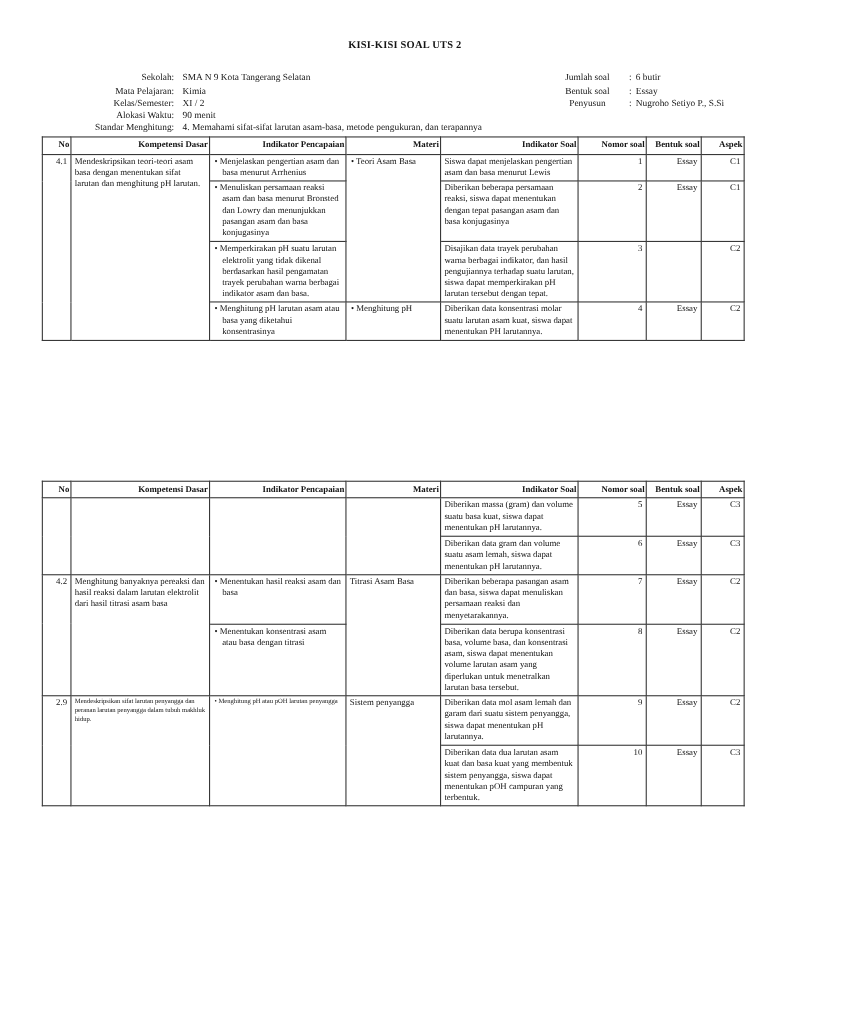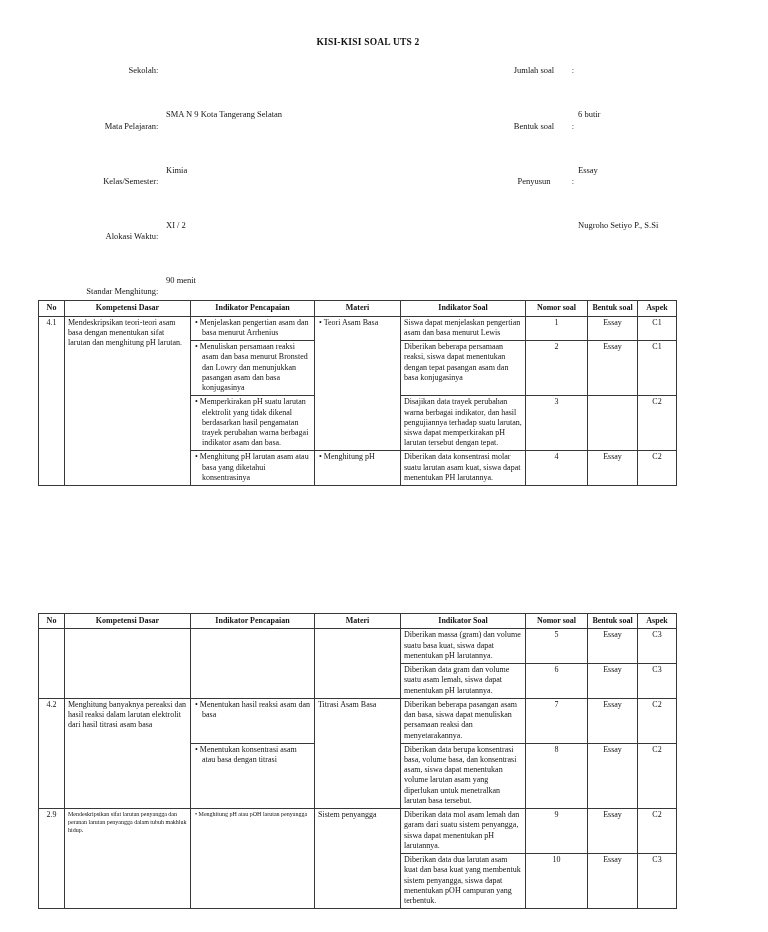--- a/index.html
+++ b/index.html
@@ -11,29 +11,29 @@
   .title-block { width:660px; text-align:center; font-weight:bold; font-size:9.5px;
                  line-height:1.3; letter-spacing:.2px; }
 
   .meta { position:relative; margin-top:17px; font-size:8.5px; line-height:1.32; }
   .meta-left { width:475px; }
   .meta-right { position:absolute; top:0; left:462px;text-align:center; }
   .meta-row { display:flex; }
   .meta-left .meta-label { width:118px; flex:none;text-align:right; }
   .meta-right .meta-label { width:68px; flex:none; }
   .meta-colon { width:10px; flex:none; }
-  .meta-value { white-space:nowrap;margin-top:44px; }
+  .meta-value { white-space:nowrap; }
 
   table.kisi { border-collapse:collapse; table-layout:fixed; width:638px;
                margin-top:3px; font-size:8px; line-height:1.28; }
-  .kisi th { border:1px solid #383838; font-size:8px; font-weight:bold; text-align:center;
+  .kisi th { border:1px solid #383838; font-size:8px; font-weight:bold; text-align:right;
              vertical-align:middle; padding:2px 1px; }
   .kisi td { border:1px solid #383838; vertical-align:top; text-align:left;
              padding:1px 3px 2px 3px; word-wrap:break-word; }
-  .kisi td.c { text-align:center; }
+  .kisi td.c { text-align:right; }
   .kisi td.bullet { padding-left:11px; text-indent:-7px; }
   .kisi td.small { font-size:6px; line-height:1.35; }
   .table-gap { height:124px; }
 </style>
 </head>
 <body>
 
 <div class="page">
 
   <div class="title-block">
@@ -58,20 +58,21 @@
           <span class="meta-value">XI / 2</span>
         </div>
         <div class="meta-row">
           <span class="meta-label">Alokasi Waktu</span>
           <span class="meta-colon">:</span>
           <span class="meta-value">90 menit</span>
         </div>
         <div class="meta-row">
           <span class="meta-label">Standar Menghitung</span>
           <span class="meta-colon">:</span>
+          <span class="meta-value">4. Memahami  sifat-sifat larutan asam-basa, metode pengukuran, dan terapannya</span>
         </div>
       </div>
     <div class="meta-right">
         <div class="meta-row">
           <span class="meta-label">Jumlah soal</span>
           <span class="meta-colon">:</span>
           <span class="meta-value">6 butir</span>
         </div>
         <div class="meta-row">
           <span class="meta-label">Bentuk soal</span>

